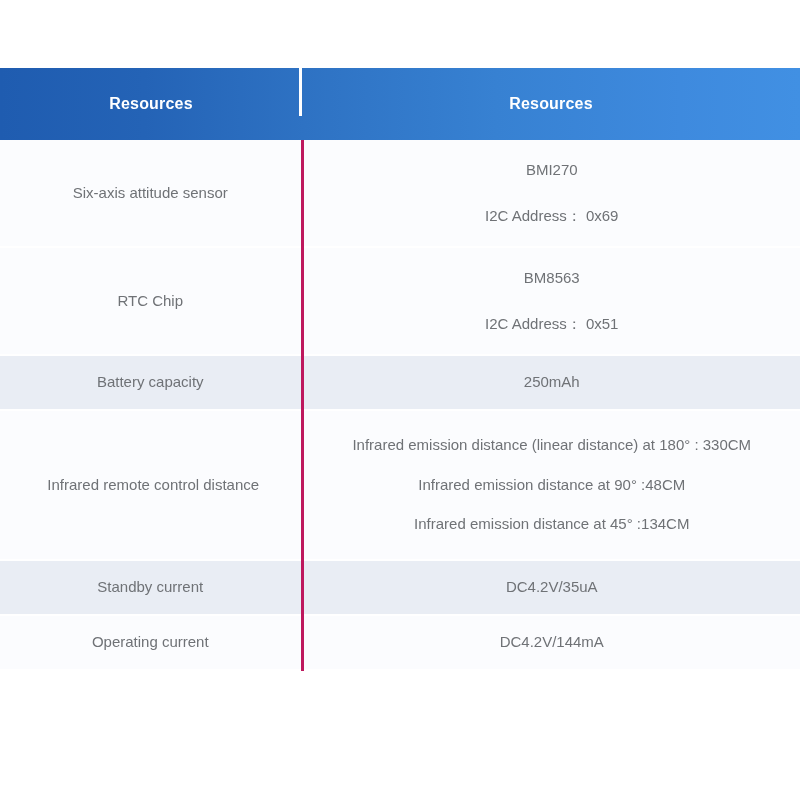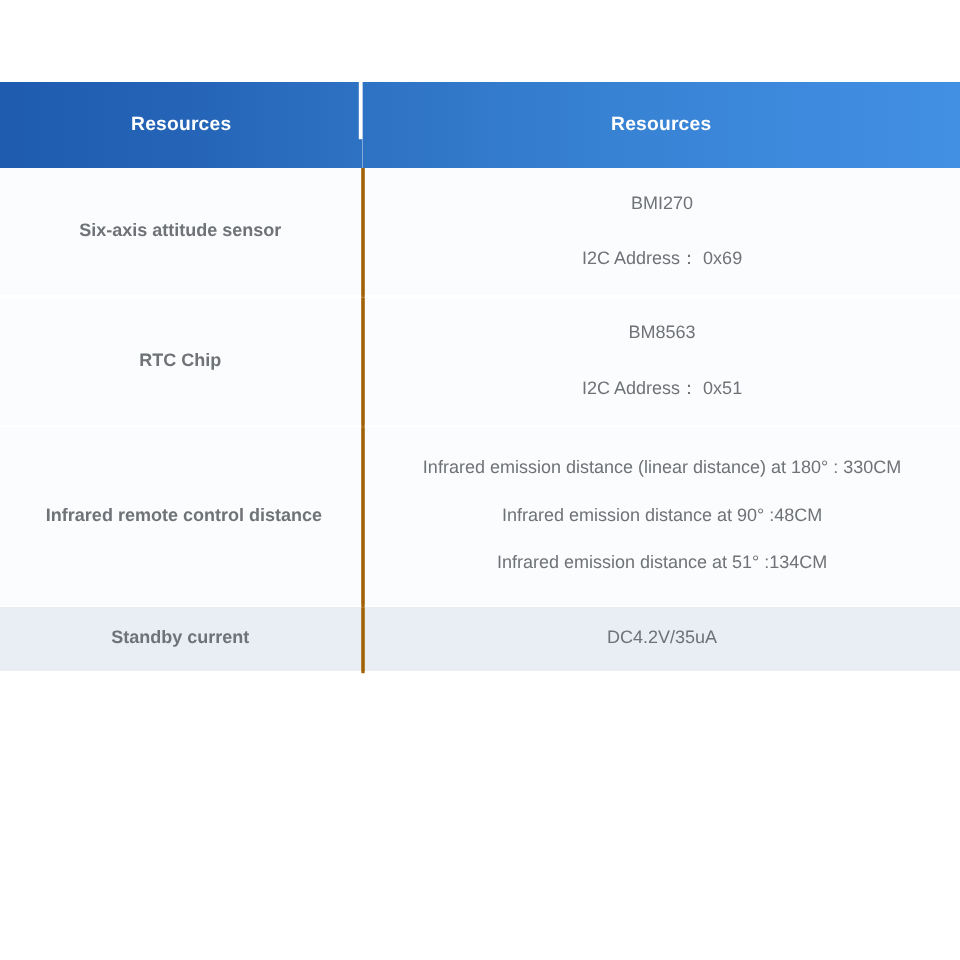--- a/index.html
+++ b/index.html
@@ -76,22 +76,21 @@
     text-align: center;
     color: #6f7276;
     font-size: 15px;
     line-height: 1.5;
     border-bottom: 2px solid #ffffff;
     border-right: 0;
     position: relative;
   }
 
   .spec-table tbody td.cell-res {
-    border-right: 3px solid #a16207;
-    font-weight: bold;
+    border-right: 3px solid #be185d;
   }
 
   tr.row-shade td { background: #e9edf4; }
   tr.row-plain td { background: #fbfcfe; }
 
   td.cell-res { color: #6f7276; }
   td.cell-par { color: #6f7276; }
 
   .row-tall td { height: 106px; }
   .row-short td { height: 53px; }
@@ -156,40 +155,56 @@
           <span class="line">RTC Chip</span>
         </td>
         <td class="cell-par">
           <div class="stack">
             <span class="line">BM8563</span>
             <span class="line">I2C Address： 0x51</span>
           </div>
         </td>
       </tr>
 
+      <tr class="row-shade row-short">
+        <td class="cell-res">
+          <span class="line">Battery capacity</span>
+        </td>
+        <td class="cell-par">
+          <span class="line">250mAh</span>
+        </td>
+      </tr>
 
       <tr class="row-plain row-ir">
         <td class="cell-res">
           <span class="line ir-label">Infrared remote control distance</span>
         </td>
         <td class="cell-par">
           <div class="stack ir">
             <span class="line nowrap">Infrared emission distance (linear distance) at 180° : 330CM</span>
             <span class="line nowrap">Infrared emission distance at 90° :48CM</span>
-            <span class="line nowrap">Infrared emission distance at 51° :134CM</span>
+            <span class="line nowrap">Infrared emission distance at 45° :134CM</span>
           </div>
         </td>
       </tr>
 
       <tr class="row-shade row-short">
         <td class="cell-res">
           <span class="line">Standby current</span>
         </td>
         <td class="cell-par">
           <span class="line">DC4.2V/35uA</span>
         </td>
       </tr>
 
+      <tr class="row-plain row-short">
+        <td class="cell-res">
+          <span class="line">Operating current</span>
+        </td>
+        <td class="cell-par">
+          <span class="line">DC4.2V/144mA</span>
+        </td>
+      </tr>
 
     </tbody>
   </table>
 
 </div>
 
 </body></html>

